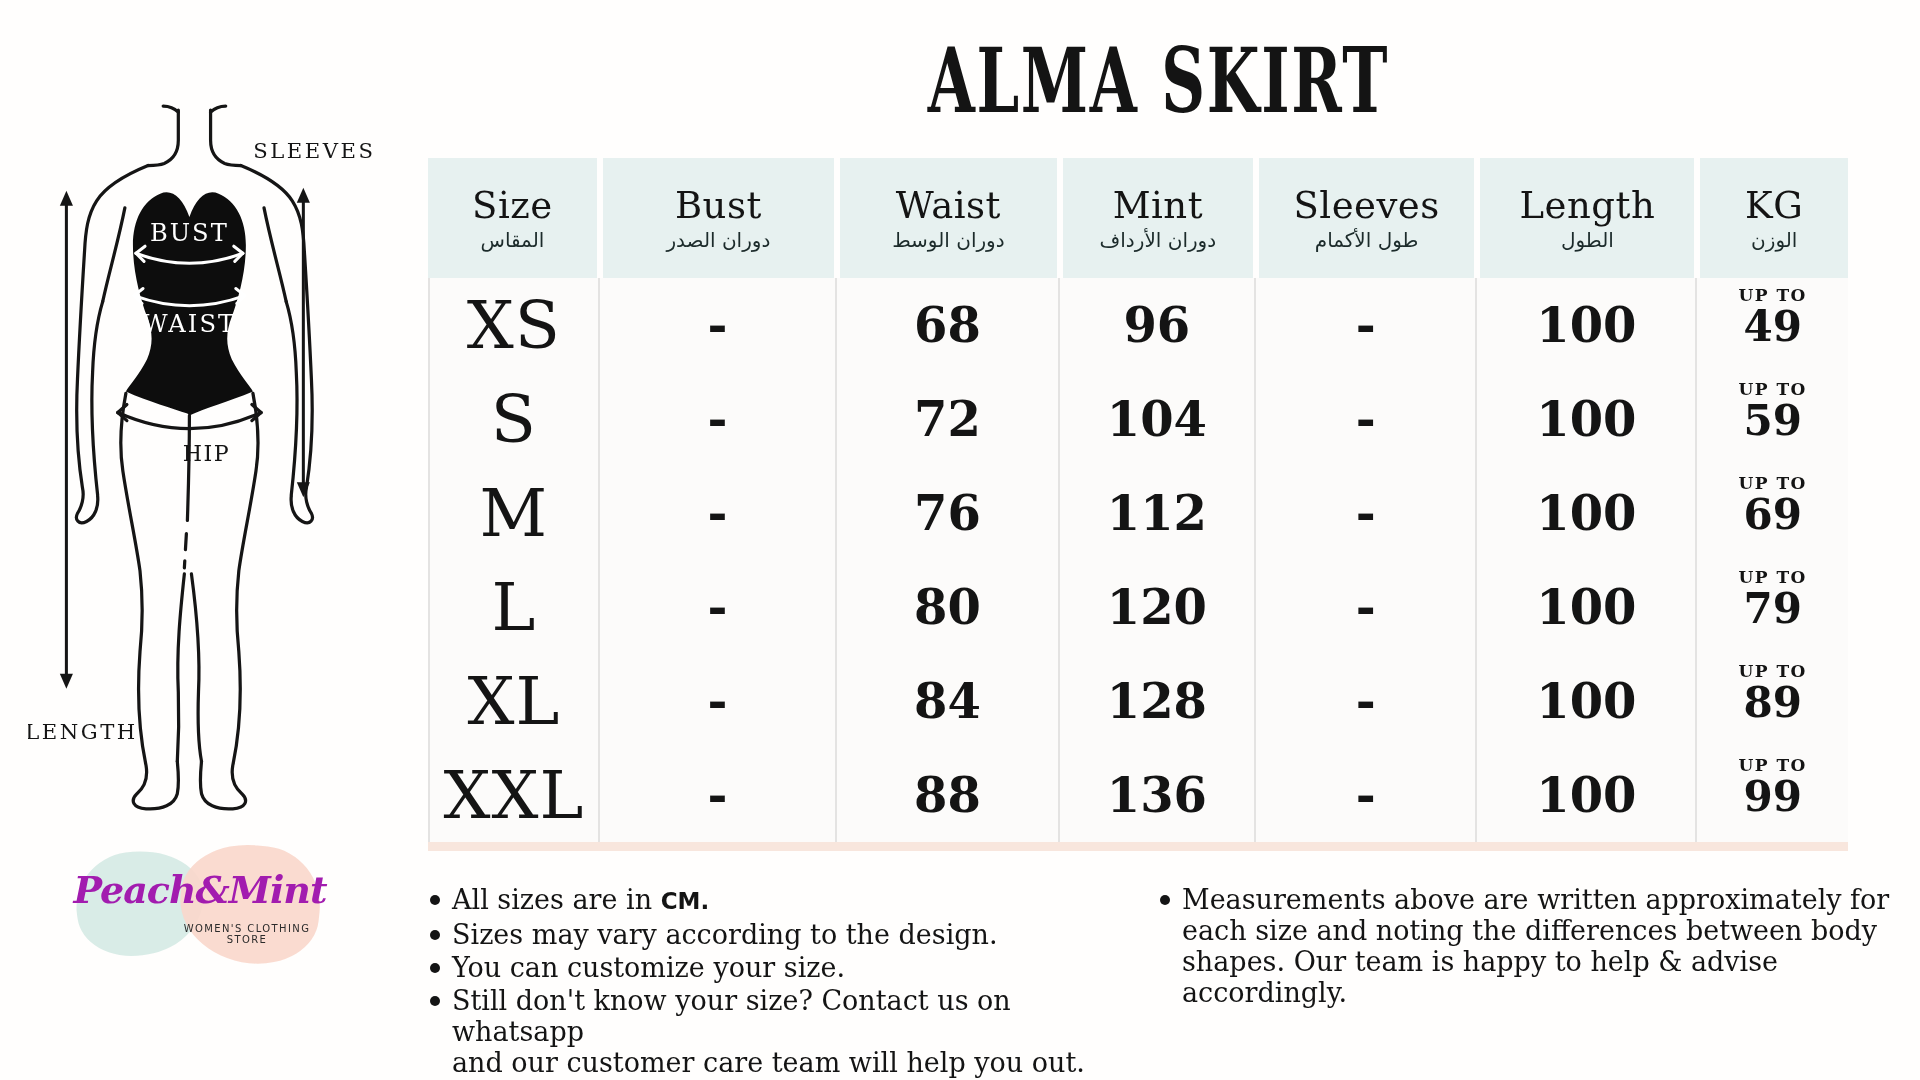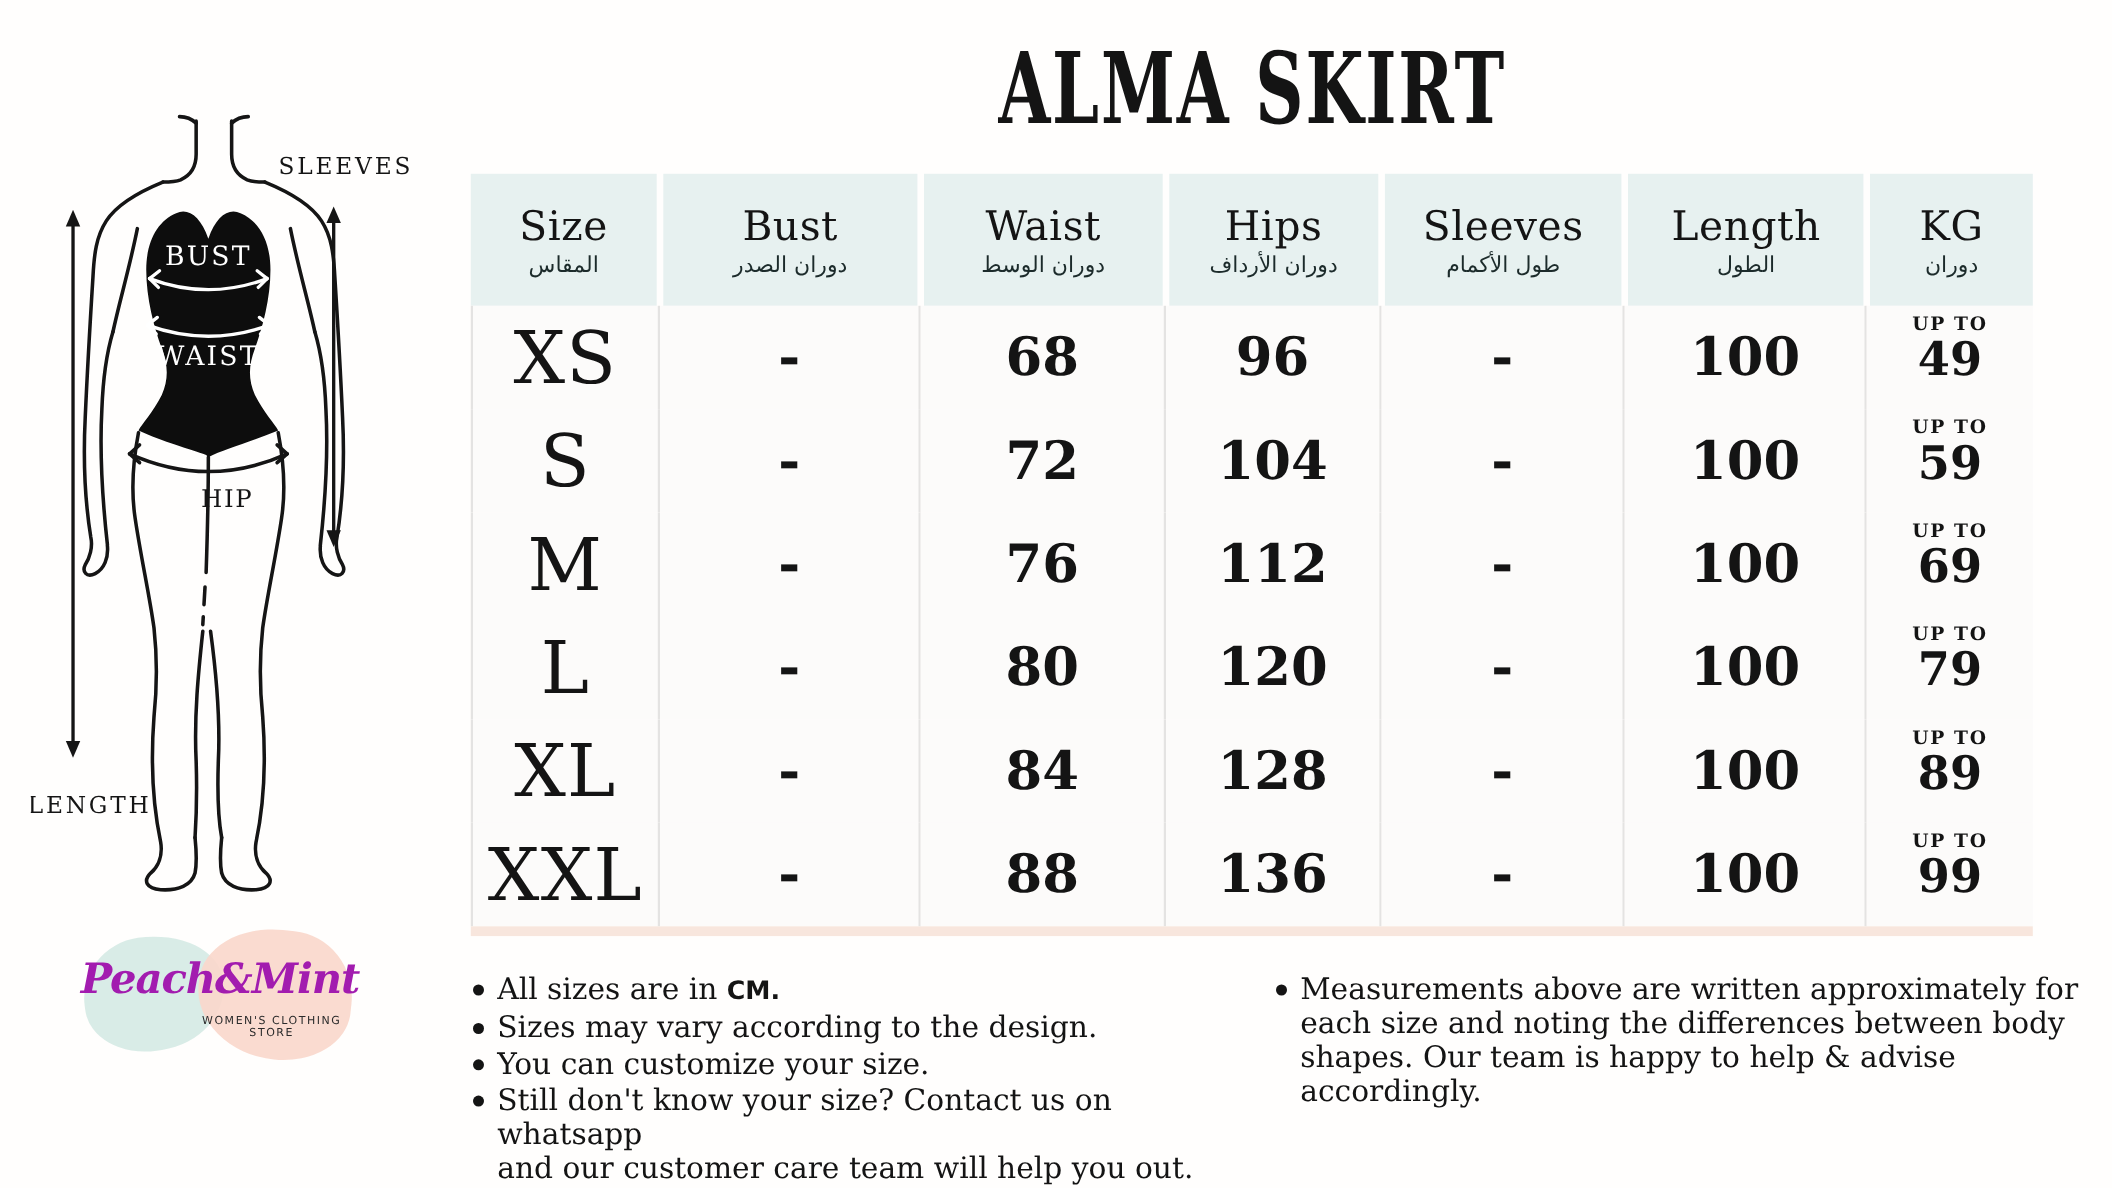--- a/index.html
+++ b/index.html
@@ -8,21 +8,21 @@
     position: relative;
     background: #fffefd;
     font-family: "DejaVu Serif", "Liberation Serif", serif;
     color: #141414;
     overflow: hidden;
   }
 
   
   .title {
     position: absolute;
-    left: 428px; top: 28px; width: 1420px;
+    left: 448px; top: 28px; width: 1420px;
     text-align: center;
   }
   .title span {
     display: inline-block;
     font-size: 76px;
     font-weight: 700;
     letter-spacing: 2px;
     transform: scale(0.80, 1.18);
     transform-origin: center top;
     white-space: nowrap;
@@ -198,34 +198,34 @@
       </div>
       <div class="th">
         <span class="en">Bust</span>
         <span class="ar" dir="rtl">دوران الصدر</span>
       </div>
       <div class="th">
         <span class="en">Waist</span>
         <span class="ar" dir="rtl">دوران الوسط</span>
       </div>
       <div class="th">
-        <span class="en">Hips</span>
+        <span class="en">Mint</span>
         <span class="ar" dir="rtl">دوران الأرداف</span>
       </div>
       <div class="th">
         <span class="en">Sleeves</span>
         <span class="ar" dir="rtl">طول الأكمام</span>
       </div>
       <div class="th">
         <span class="en">Length</span>
         <span class="ar" dir="rtl">الطول</span>
       </div>
       <div class="th">
         <span class="en">KG</span>
-        <span class="ar" dir="rtl">دوران</span>
+        <span class="ar" dir="rtl">الوزن</span>
       </div>
     </div>
   <div id="table-body">
       <div class="grid-row tr">
         <div class="td cell-size">XS</div>
         <div class="td cell-num">-</div>
         <div class="td cell-num">68</div>
         <div class="td cell-num">96</div>
         <div class="td cell-num">-</div>
         <div class="td cell-num">100</div>

